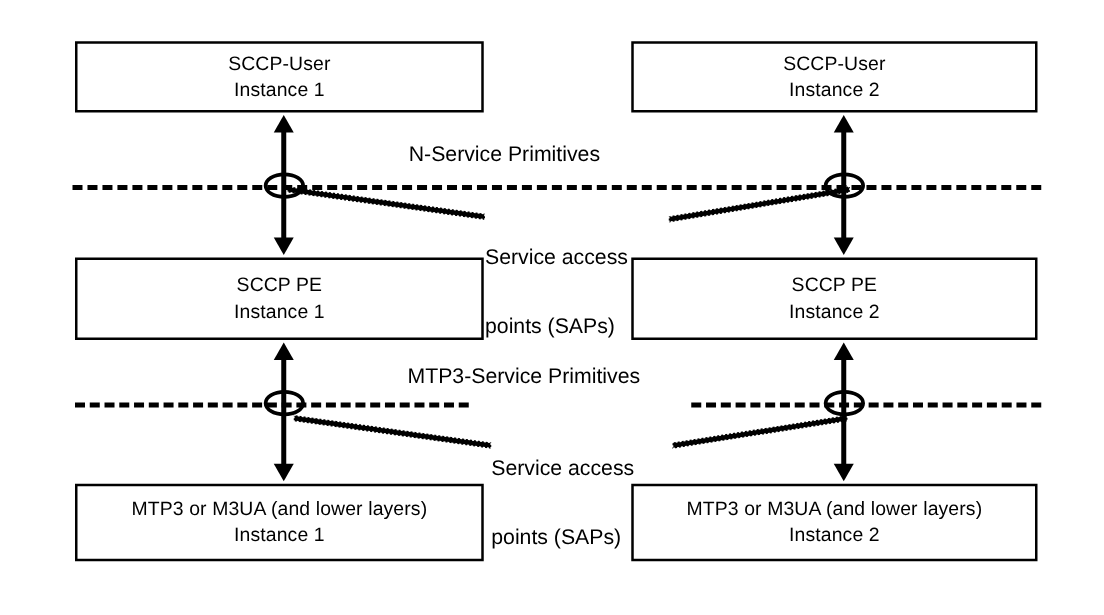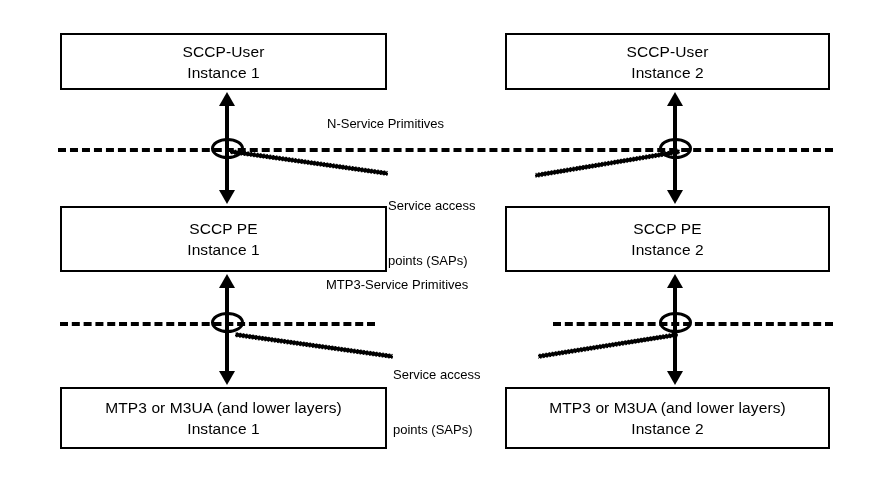--- a/index.html
+++ b/index.html
@@ -85,21 +85,21 @@
 
   
   .leader {
     position: absolute;
     z-index: 2;
     overflow: visible;
   }
 
   .label {
     position: absolute;
-    font-size: 13px;
+    font-size: 17px;
     line-height: 21px;
     white-space: nowrap;
     z-index: 7;
   }
   .label .lbl-line { display: block; margin-top: 34px; }
 </style>
 </head>
 <body>
 
 <div id="canvas">
@@ -179,21 +179,21 @@
   <svg class="leader" style="left:235px; top:328px; width:160px; height:40px;" viewBox="0 0 160 40">
     <polygon points="0,4 158,26 158,31 0,9" fill="#000000" stroke="#ffffff" stroke-width="1.3" stroke-dasharray="1.6 1.6"></polygon>
   </svg>
 
   <svg class="leader" style="left:538px; top:328px; width:140px; height:40px;" viewBox="0 0 140 40">
     <polygon points="140,4 0,26 0,31 140,9" fill="#000000" stroke="#ffffff" stroke-width="1.3" stroke-dasharray="1.6 1.6"></polygon>
   </svg>
 
   <div class="label" style="left:327px; top:113px;">N-Service Primitives</div>
 
-  <div class="label" style="left:326px; top:274px;">MTP3-Service Primitives</div>
+  <div class="label" style="left:326px; top:290px;">MTP3-Service Primitives</div>
 
   <div class="label" style="left:388px; top:161px;">
     <span class="lbl-line">Service access</span>
     <span class="lbl-line">points (SAPs)</span>
   </div>
 
   <div class="label" style="left:393px; top:330px;">
     <span class="lbl-line">Service access</span>
     <span class="lbl-line">points (SAPs)</span>
   </div>

